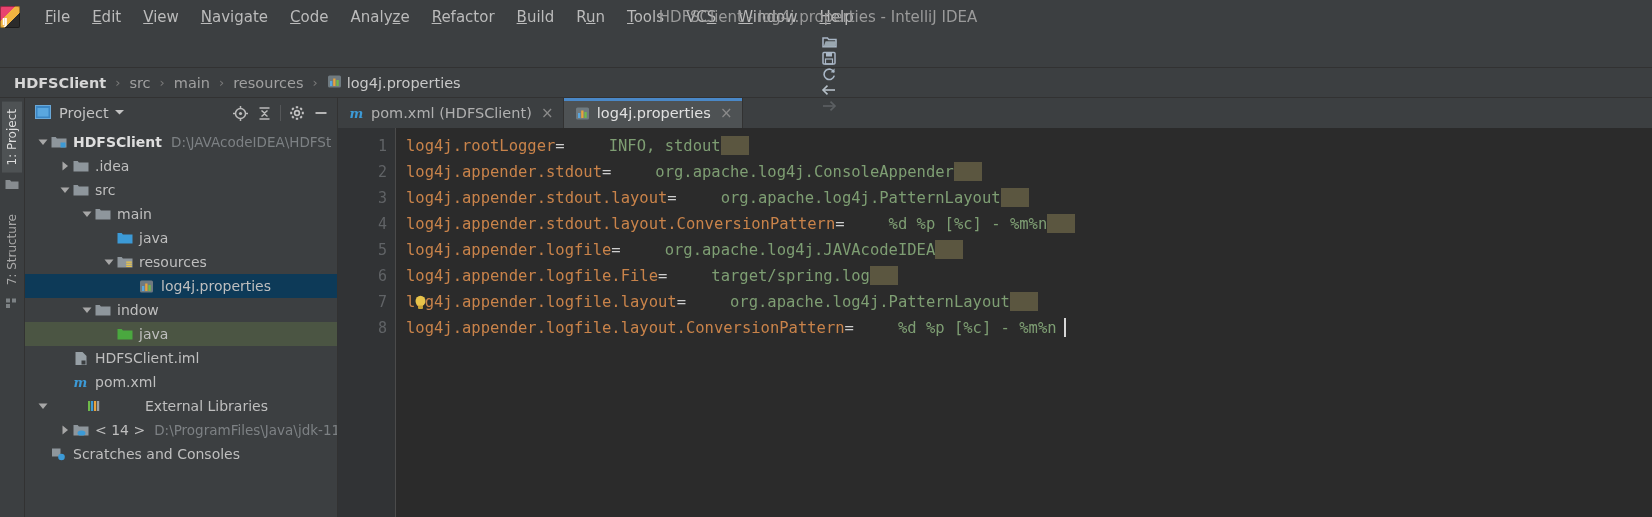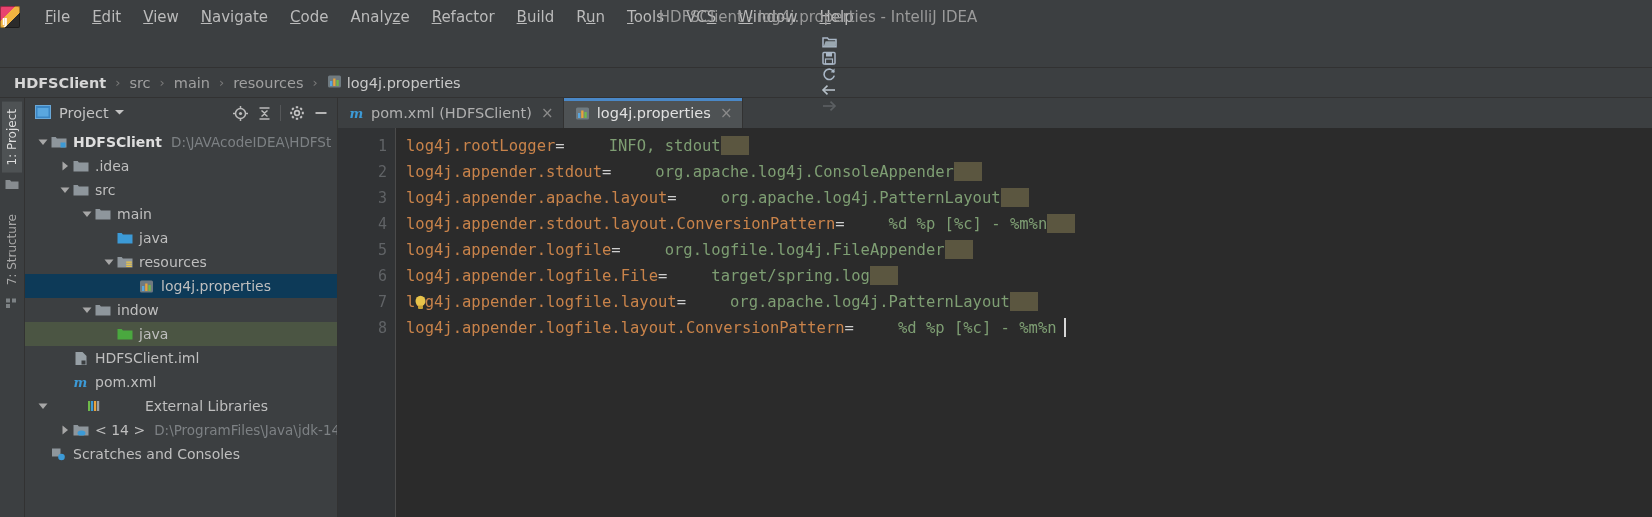--- a/index.html
+++ b/index.html
@@ -715,21 +715,21 @@
                 <path d="M2.5 0.5 L8 5 L2.5 9.5 Z" fill="#a7a7a7"></path>
               </svg>
             </span>
             <span class="ticon">
               <svg width="16" height="14" viewBox="0 0 16 14">
                 <path d="M0.5 2 h4.2 l1.2 1.4 H15.5 v9 H0.5 Z" fill="#8e969c"></path>
                 <ellipse cx="8.5" cy="10" rx="4" ry="2.6" fill="#3c9ad6"></ellipse>
               </svg>
             </span>
             <span class="tlabel">&lt; 14 &gt;</span>
-            <span class="tpath">D:\ProgramFiles\Java\jdk-14</span>
+            <span class="tpath">D:\ProgramFiles\Java\jdk-11</span>
           </div>
           <div class="tnode" style="padding-left: 10px;">
             <span class="twist"></span>
             <span class="ticon">
               <svg width="15" height="14" viewBox="0 0 15 14">
                 <path d="M1 1.5 h8.5 v8 H1 Z" fill="#8e969c"></path>
                 <circle cx="10.5" cy="10" r="3.3" fill="#3c9ad6"></circle>
               </svg>
             </span>
             <span class="tlabel">Scratches and Consoles</span>
@@ -769,23 +769,23 @@
             <div class="gline">3</div>
             <div class="gline">4</div>
             <div class="gline">5</div>
             <div class="gline">6</div>
             <div class="gline">7</div>
             <div class="gline">8</div>
           </div>
         <div class="code" id="code-lines">
             <div class="cline"><span class="k">log4j.rootLogger</span><span class="eq">=</span><span class="v">INFO, stdout</span><span class="ws"></span></div>
             <div class="cline"><span class="k">log4j.appender.stdout</span><span class="eq">=</span><span class="v">org.apache.log4j.ConsoleAppender</span><span class="ws"></span></div>
-            <div class="cline"><span class="k">log4j.appender.apache.layout</span><span class="eq">=</span><span class="v">org.apache.log4j.PatternLayout</span><span class="ws"></span></div>
+            <div class="cline"><span class="k">log4j.appender.stdout.layout</span><span class="eq">=</span><span class="v">org.apache.log4j.PatternLayout</span><span class="ws"></span></div>
             <div class="cline"><span class="k">log4j.appender.stdout.layout.ConversionPattern</span><span class="eq">=</span><span class="v">%d %p [%c] - %m%n</span><span class="ws"></span></div>
-            <div class="cline"><span class="k">log4j.appender.logfile</span><span class="eq">=</span><span class="v">org.logfile.log4j.FileAppender</span><span class="ws"></span></div>
+            <div class="cline"><span class="k">log4j.appender.logfile</span><span class="eq">=</span><span class="v">org.apache.log4j.JAVAcodeIDEA</span><span class="ws"></span></div>
             <div class="cline"><span class="k">log4j.appender.logfile.File</span><span class="eq">=</span><span class="v">target/spring.log</span><span class="ws"></span></div>
             <div class="cline"><span class="bulb"><svg width="13" height="16" viewBox="0 0 13 16">
                   <ellipse cx="6.5" cy="6" rx="5" ry="5.2" fill="#e8c34a"></ellipse>
                   <rect x="4" y="10.5" width="5" height="3.4" rx="1" fill="#c9a236"></rect>
                 </svg></span><span class="k">log4j.appender.logfile.layout</span><span class="eq">=</span><span class="v">org.apache.log4j.PatternLayout</span><span class="ws"></span></div>
             <div class="cline"><span class="k">log4j.appender.logfile.layout.ConversionPattern</span><span class="eq">=</span><span class="v">%d %p [%c] - %m%n</span><span class="caret"></span></div>
           </div>
       </div>
     </div>
 

